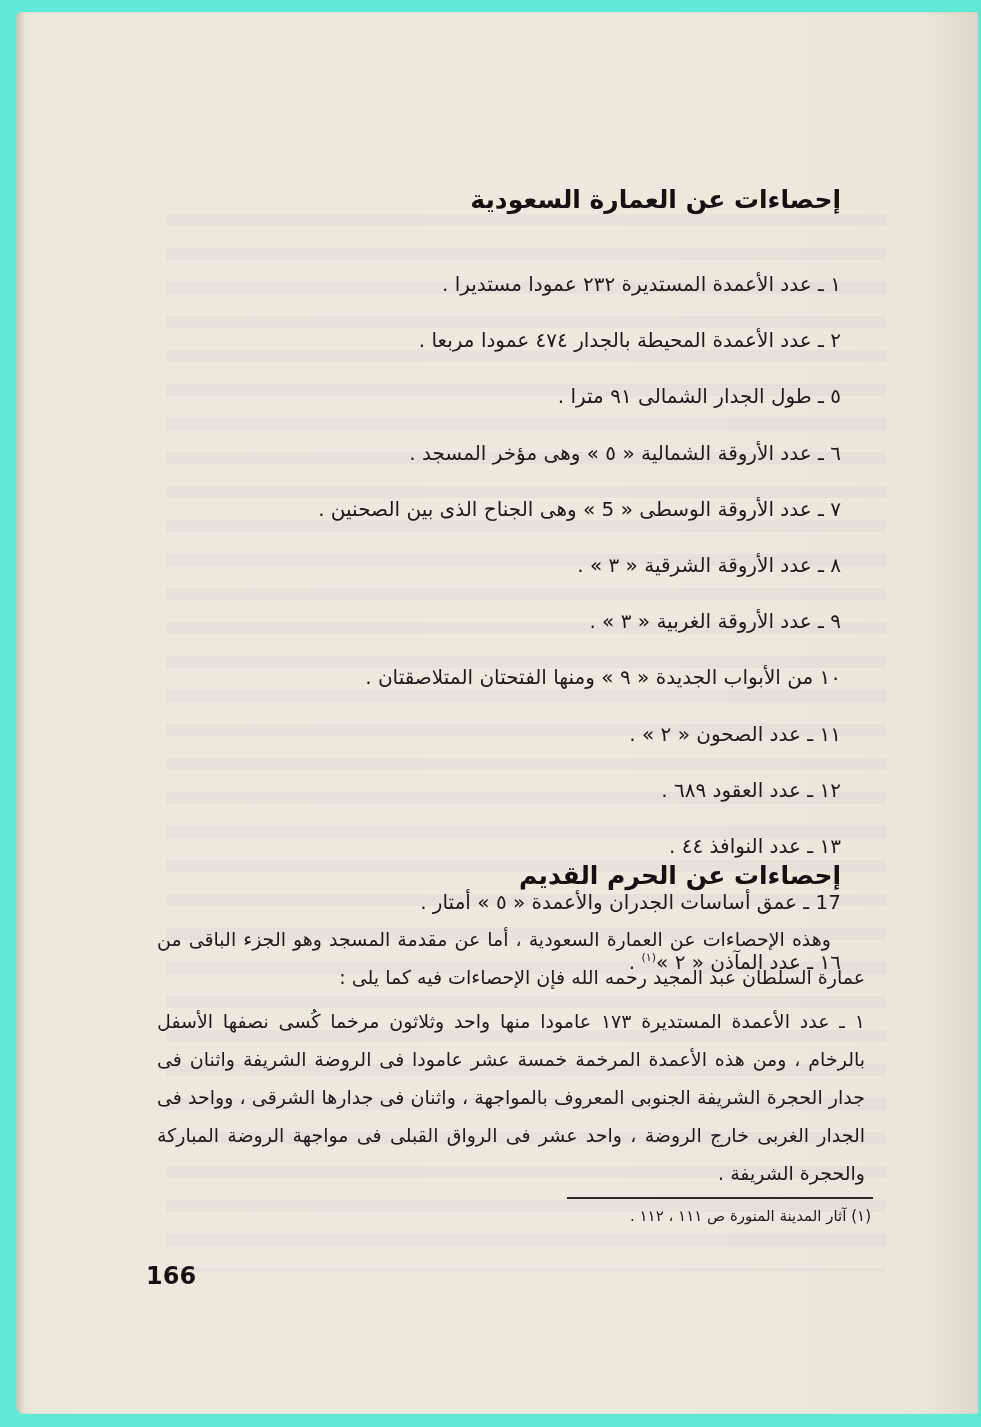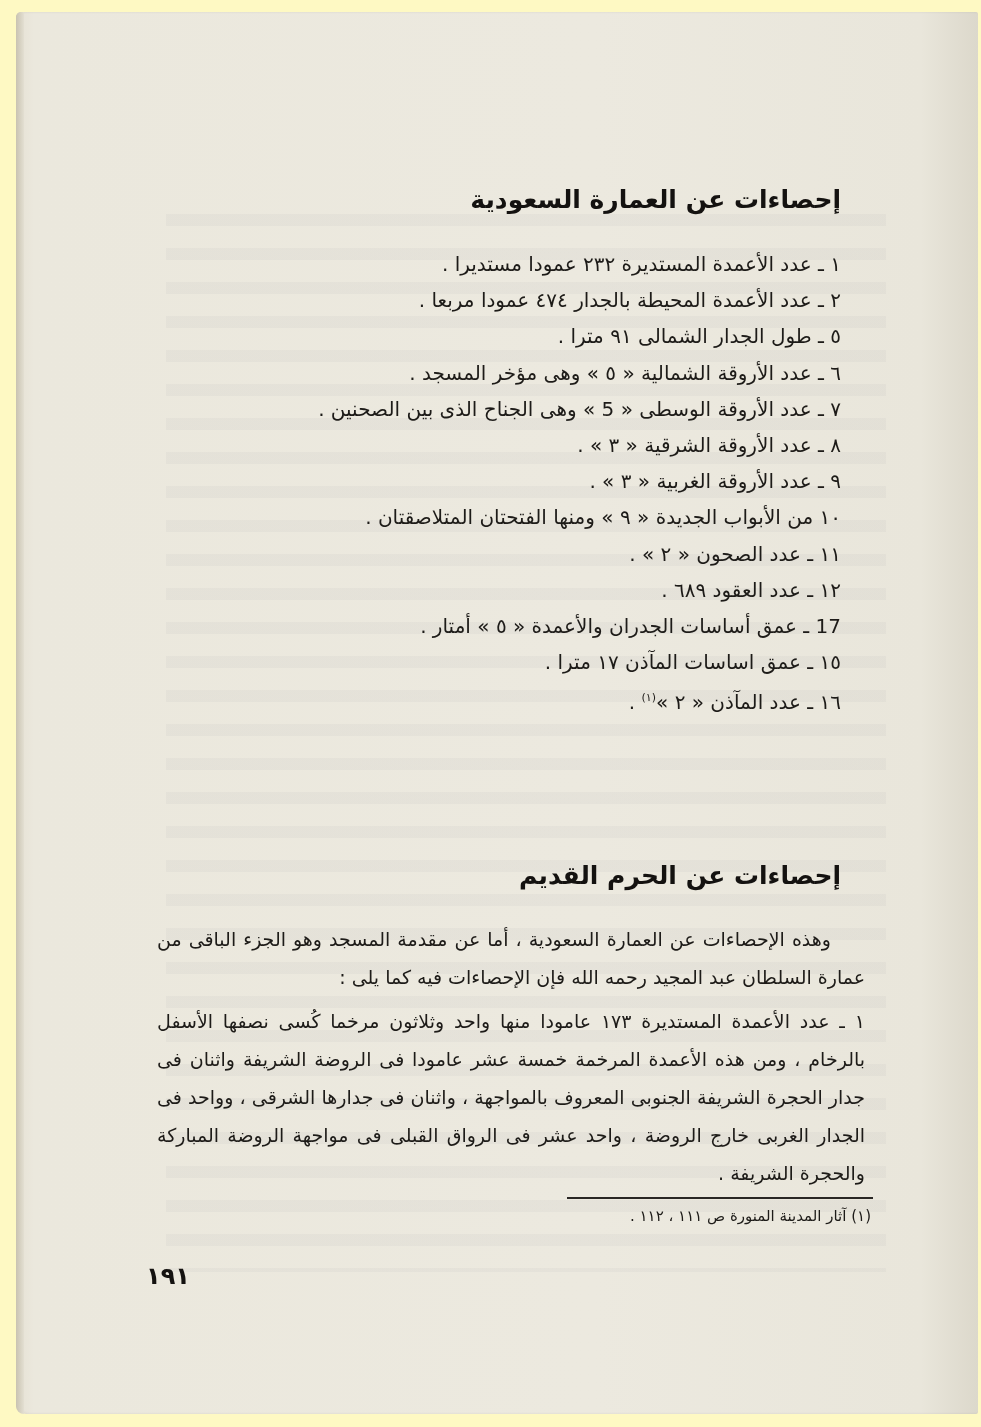--- a/index.html
+++ b/index.html
@@ -7,21 +7,21 @@
       padding: 0;
       width: 981px;
       height: 1427px;
       background: #111;
       overflow: hidden;
     }
     .scan {
       position: absolute;
       left: 0; top: 0;
       width: 981px; height: 1427px;
-      background: #fef9c3;
+      background: #5eead4;
     }
     .page {
       position: absolute;
       left: 16px;
       top: 12px;
       width: 962px;
       height: 1402px;
       background: linear-gradient(90deg, #d9d4c4 0px, #e8e4d8 8px, #ebe8dd 18px, #ece9df 60%, #e9e6db 94%, #dcd8cb 100%);
       border-radius: 6px 2px 2px 10px;
       box-shadow: inset 2px 0 3px rgba(0,0,0,0.08);
@@ -62,20 +62,21 @@
       font-size: 20px;
       color: #1d1b18;
       margin: 0;
       padding: 0;
       list-style: none;
     }
     .list li {
       height: 36.2px;
       line-height: 36px;
       white-space: nowrap;
+      margin-top: 20px;
     }
     .h2 {
       position: absolute;
       right: 140px;
       top: 856px;
       font-family: "DejaVu Sans", sans-serif;
       font-weight: bold;
       font-size: 25px;
       line-height: 40px;
       direction: rtl;
@@ -143,29 +144,29 @@
     <li>١ ـ عدد الأعمدة المستديرة ٢٣٢ عمودا مستديرا .</li>
     <li>٢ ـ عدد الأعمدة المحيطة بالجدار ٤٧٤ عمودا مربعا .</li>
     <li>٥ ـ طول الجدار الشمالى ٩١ مترا .</li>
     <li>٦ ـ عدد الأروقة الشمالية « ٥ » وهى مؤخر المسجد .</li>
     <li>٧ ـ عدد الأروقة الوسطى « 5 » وهى الجناح الذى بين الصحنين .</li>
     <li>٨ ـ عدد الأروقة الشرقية « ٣ » .</li>
     <li>٩ ـ عدد الأروقة الغربية « ٣ » .</li>
     <li>١٠ من الأبواب الجديدة « ٩ » ومنها الفتحتان المتلاصقتان .</li>
     <li>١١ ـ عدد الصحون « ٢ » .</li>
     <li>١٢ ـ عدد العقود ٦٨٩ .</li>
+    <li>١٣ ـ عدد النوافذ ٤٤ .</li>
     <li>17 ـ عمق أساسات الجدران والأعمدة « ٥ » أمتار .</li>
-    <li>١٥ ـ عمق اساسات المآذن ١٧ مترا .</li>
     <li><span>١٦ ـ عدد المآذن « ٢ »</span><sup>(١)</sup><span> .</span></li>
   </ul>
 
   <div class="h2">إحصاءات عن الحرم القديم</div>
 
   <div class="para">
     <p class="indent">وهذه الإحصاءات عن العمارة السعودية ، أما عن مقدمة المسجد وهو الجزء الباقى من عمارة السلطان عبد المجيد رحمه الله فإن الإحصاءات فيه كما يلى :</p>
     <p>١ ـ عدد الأعمدة المستديرة ١٧٣ عامودا منها واحد وثلاثون مرخما كُسى نصفها الأسفل بالرخام ، ومن هذه الأعمدة المرخمة خمسة عشر عامودا فى الروضة الشريفة واثنان فى جدار الحجرة الشريفة الجنوبى المعروف بالمواجهة ، واثنان فى جدارها الشرقى ، وواحد فى الجدار الغربى خارج الروضة ، واحد عشر فى الرواق القبلى فى مواجهة الروضة المباركة والحجرة الشريفة .</p>
   </div>
 
   <div class="fn-rule"></div>
   <div class="footnote">(١) آثار المدينة المنورة ص ١١١ ، ١١٢ .</div>
 
-  <div class="page-number">١٩١</div>
+  <div class="page-number">166</div>
 </div>
 
 </body></html>

